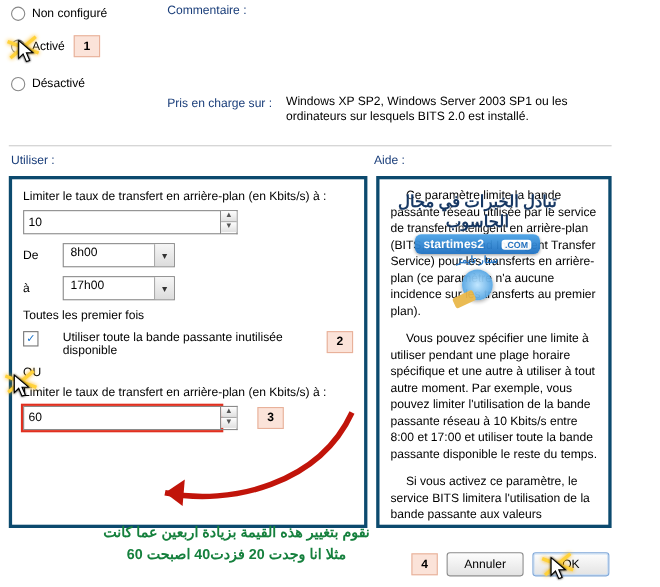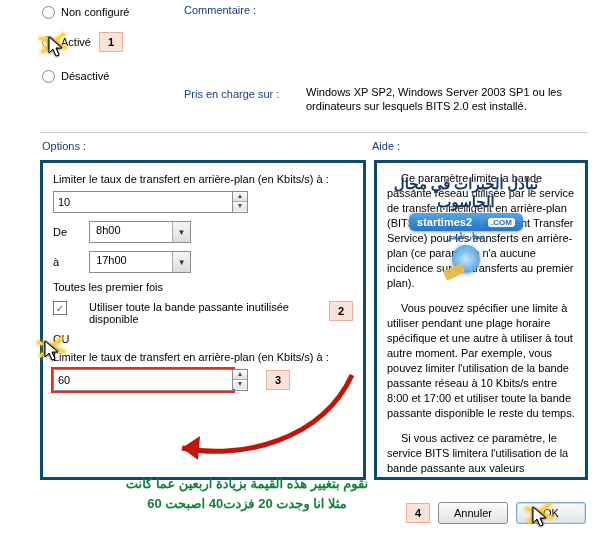--- a/index.html
+++ b/index.html
@@ -1,23 +1,23 @@
 <!DOCTYPE html>
 <html><head>
 <meta charset="utf-8">
 <style>
   html,body{margin:0;padding:0;font-family:"Segoe UI",Tahoma,sans-serif;font-size:11px;color:#000;background:#fff;}
-  .window{position:relative;width:564px;height:534px;overflow:hidden;background:#fff;margin-left:32px;}
+  .window{position:relative;width:564px;height:534px;overflow:hidden;background:#fff;}
   .top-section{padding:0 10px 6px 10px;}
   .radio-row{display:flex;align-items:center;height:20px;}
   .radio-circle{width:11px;height:11px;border:1px solid #888;border-radius:50%;margin-right:6px;background:#fff;display:inline-block;}
   .radio-dot{width:5px;height:5px;background:#39a03a;border-radius:50%;margin:2px;}
   .comment-label{position:absolute;left:152px;top:4px;color:#1a3e7a;}
   .support-label{position:absolute;left:152px;top:88px;color:#1a3e7a;}
-  .support-text{position:absolute;left:274px;top:85px;right:8px;line-height:14px;}
+  .support-text{position:absolute;left:260px;top:85px;right:8px;line-height:14px;}
   .headers{position:absolute;top:140px;left:0;right:0;display:flex;}
   .headers .h{color:#1a3e7a;padding:0 10px;}
   .headers .h.left{width:310px;}
   .headers .h.right{flex:1;}
   .panes{position:absolute;top:160px;left:8px;right:8px;bottom:54px;display:flex;gap:8px;}
   .pane{border:3px solid #0c4a6e;padding:8px 10px;overflow:hidden;background:#fff;}
   .pane.left{width:300px;}
   .pane.right{flex:1;line-height:15px;}
   .field-label{margin:2px 0 6px 0;}
   .input-text{width:170px;height:18px;border:1px solid #8a8a8a;padding:1px 4px;font-family:inherit;font-size:11px;}
@@ -75,21 +75,21 @@
     </div>
   </div>
 
   <div class="comment-label">Commentaire :</div>
   <div class="support-label">Pris en charge sur :</div>
   <div class="support-text">Windows XP SP2, Windows Server 2003 SP1 ou les ordinateurs sur lesquels BITS 2.0 est installé.</div>
 
   <hr class="divider" style="position:absolute;top:128px;left:8px;right:8px;">
 
   <div class="headers">
-    <div class="h left">Options :</div>
+    <div class="h left">Utiliser :</div>
     <div class="h right">Aide :</div>
   </div>
 
   <div class="panes">
 
     <div class="pane left">
       <div class="field-label">Limiter le taux de transfert en arrière-plan (en Kbits/s) à :</div>
       <div class="spinner-group">
         <input class="input-text" value="10" style="">
         <span class="spin-btns">

